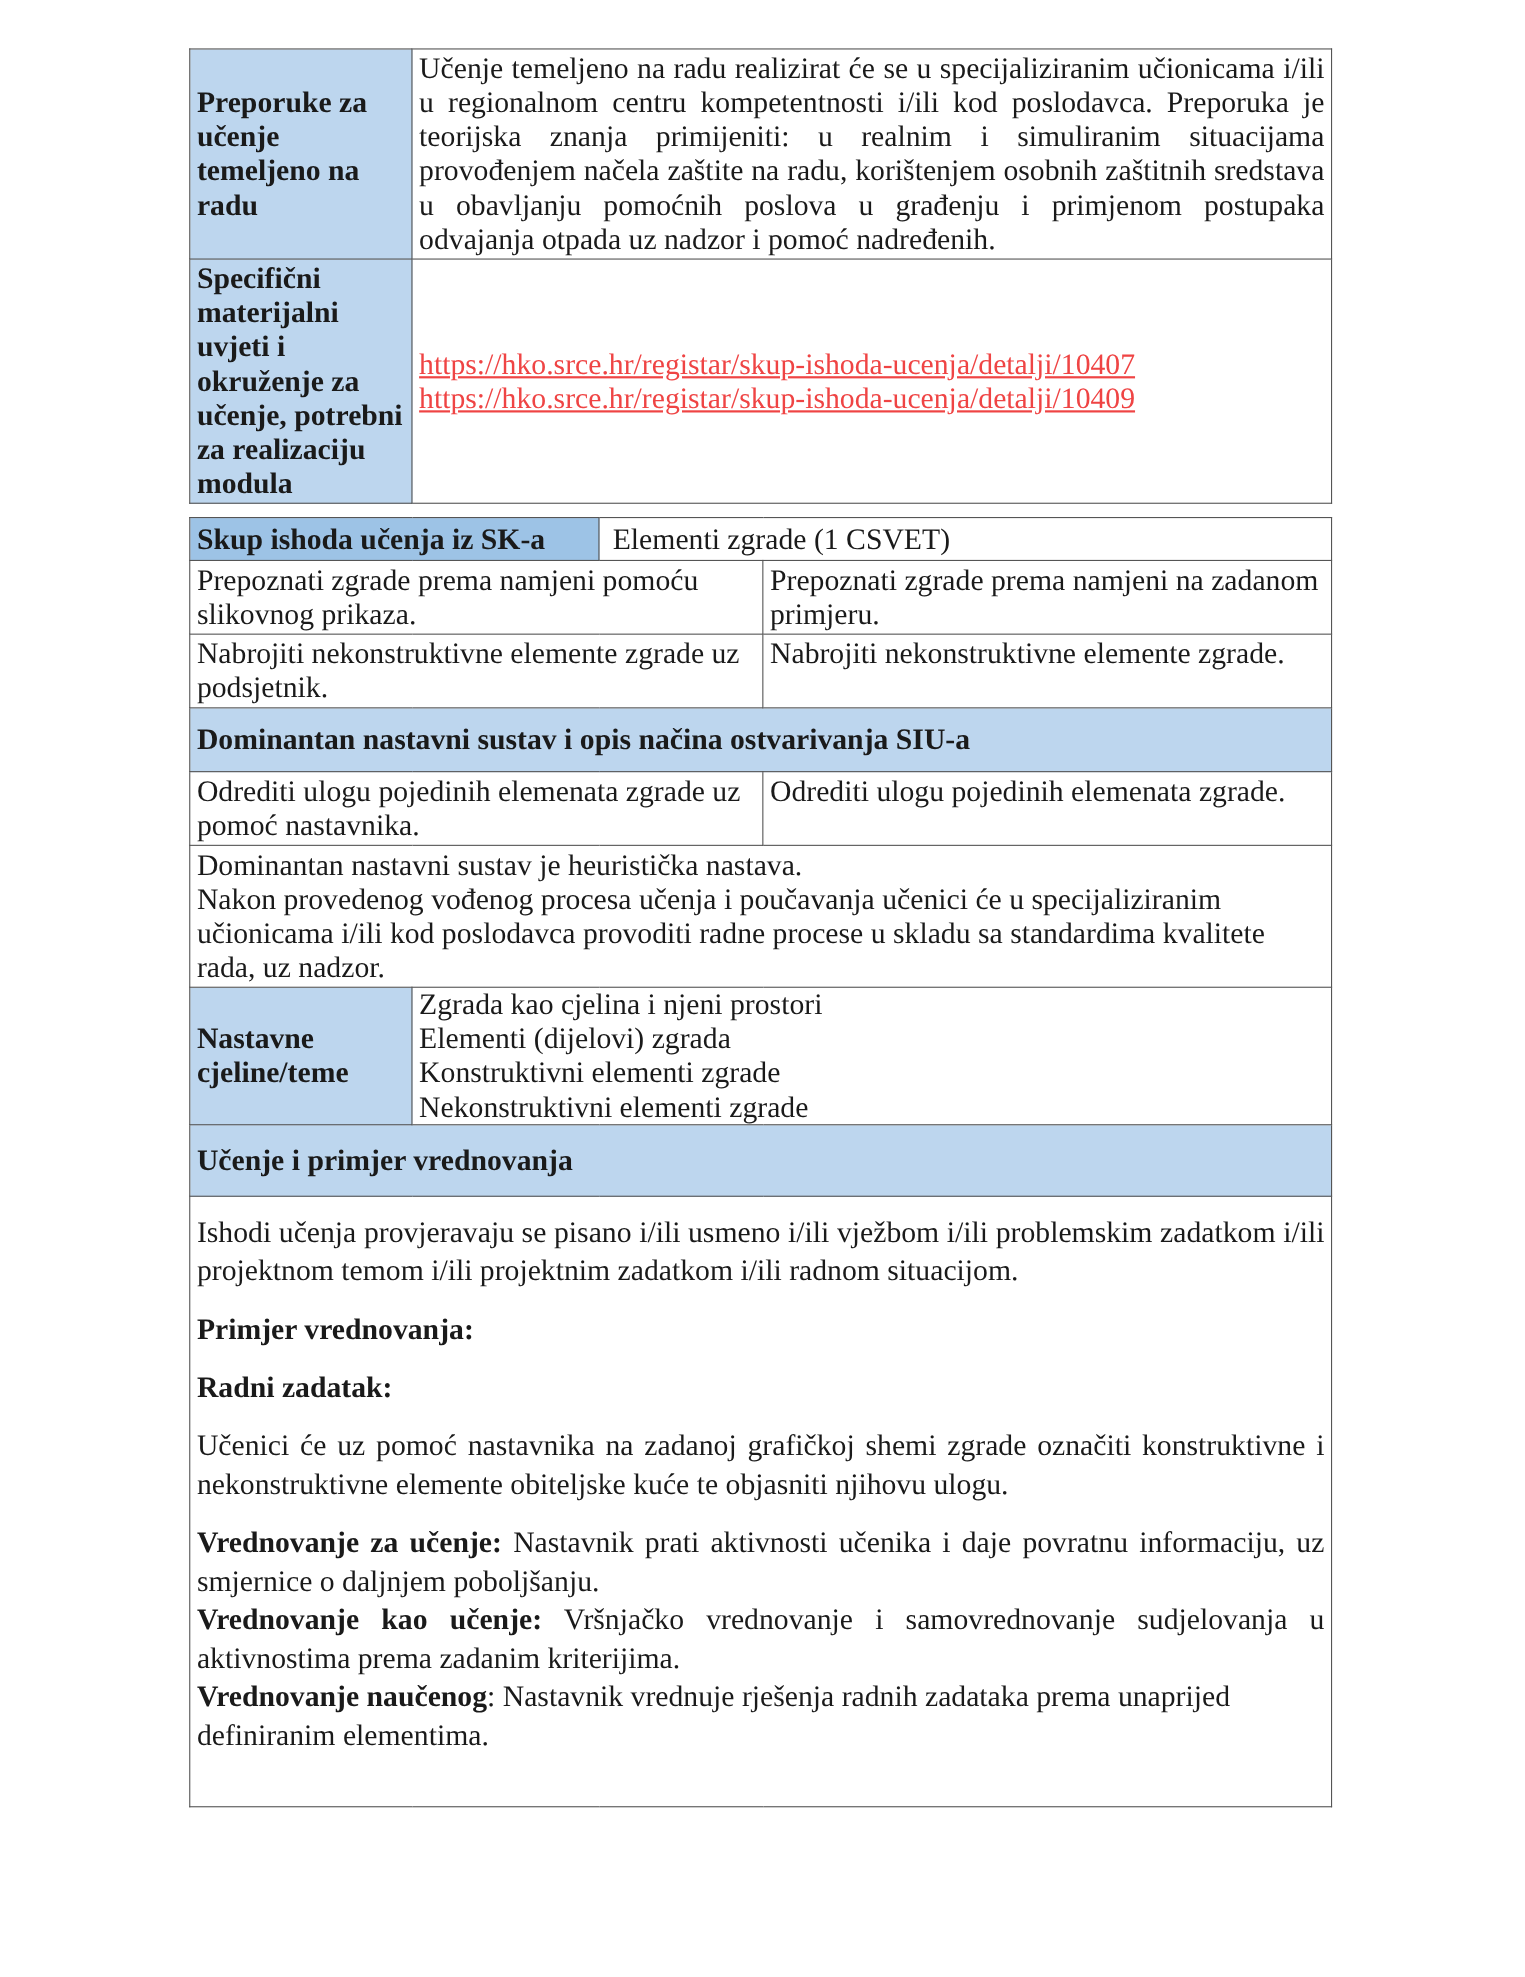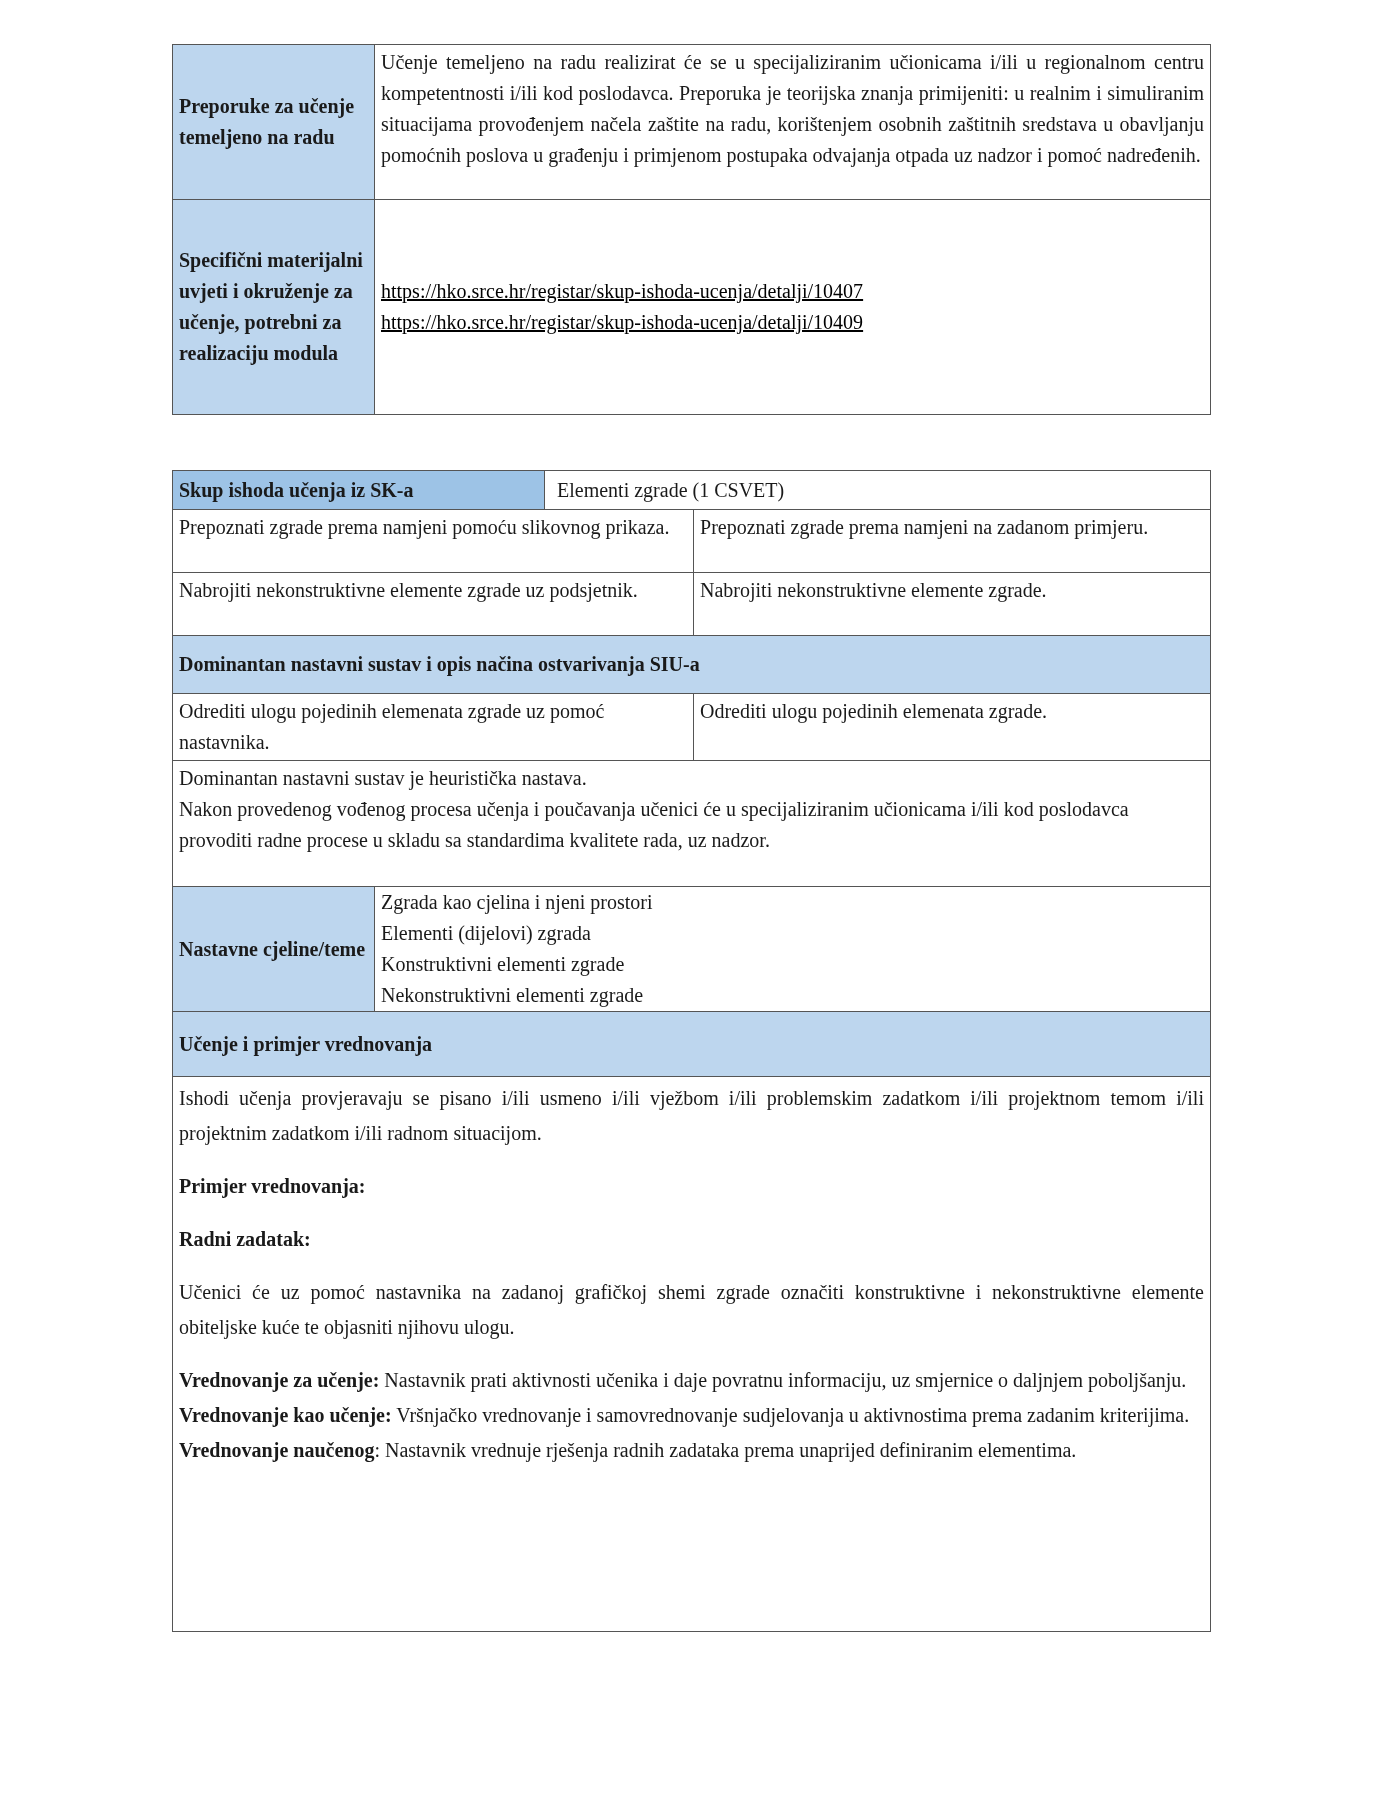--- a/index.html
+++ b/index.html
@@ -2,27 +2,27 @@
 <html><head>
   <meta charset="utf-8">
   <style>
     html, body { margin: 0; padding: 0; background: #ffffff; }
     body {
       width: 1386px; height: 1797px; position: relative; overflow: hidden;
       font-family: "Liberation Serif", "DejaVu Serif", serif;
       color: #1a1a1a;
     }
     table { border-collapse: collapse; position: absolute; left: 172px; width: 1039px; table-layout: fixed; }
-    td { border: 1.5px solid #555; vertical-align: top; font-size: 20px; line-height: 31px; padding: 2px 6px 2px 6px; }
+    td { border: 1.5px solid #555; vertical-align: top; font-size: 27px; line-height: 31px; padding: 2px 6px 2px 6px; }
     .lbl { background: #bdd6ee; font-weight: bold; vertical-align: middle; }
     .lbl-strong { background: #9dc3e6; font-weight: bold; vertical-align: middle; }
     .hdr { background: #bdd6ee; font-weight: bold; }
     .center { text-align: center; }
     .justify { text-align: justify; }
-    a.link { color: #000000; display: block; }
+    a.link { color: #ef4444; display: block; }
     #t1 { top: 44px; }
     #t2 { top: 470px; }
     .p { margin: 0; }
     .gap { height: 18px; }
     b { font-weight: bold; }
   </style>
 </head>
 <body>
 
 <table id="t1">
@@ -84,21 +84,21 @@
       <div>Zgrada kao cjelina i njeni prostori</div>
       <div>Elementi (dijelovi) zgrada</div>
       <div>Konstruktivni elementi zgrade</div>
       <div>Nekonstruktivni elementi zgrade</div>
     </td>
   </tr>
   <tr style="height:65px">
     <td class="hdr" colspan="4" style="vertical-align:middle">Učenje i primjer vrednovanja</td>
   </tr>
   <tr style="height:555px">
-    <td colspan="4" style="padding-top:4px;line-height:35px">
+    <td colspan="4" style="padding-top:15px;line-height:35px">
       <p class="p justify">Ishodi učenja provjeravaju se pisano i/ili usmeno i/ili vježbom i/ili problemskim zadatkom i/ili projektnom temom i/ili projektnim zadatkom i/ili radnom situacijom.</p>
       <div class="gap"></div>
       <p class="p" style="font-weight:bold">Primjer vrednovanja:</p>
       <div class="gap"></div>
       <p class="p" style="font-weight:bold">Radni zadatak:</p>
       <div class="gap"></div>
       <p class="p justify">Učenici će uz pomoć nastavnika na zadanoj grafičkoj shemi zgrade označiti konstruktivne i nekonstruktivne elemente obiteljske kuće te objasniti njihovu ulogu.</p>
       <div class="gap"></div>
       <p class="p justify"><b>Vrednovanje za učenje:</b><span> Nastavnik prati aktivnosti učenika i daje povratnu informaciju, uz smjernice o daljnjem poboljšanju.</span></p>
       <p class="p justify"><b>Vrednovanje kao učenje:</b><span> Vršnjačko vrednovanje i samovrednovanje sudjelovanja u aktivnostima prema zadanim kriterijima.</span></p>

